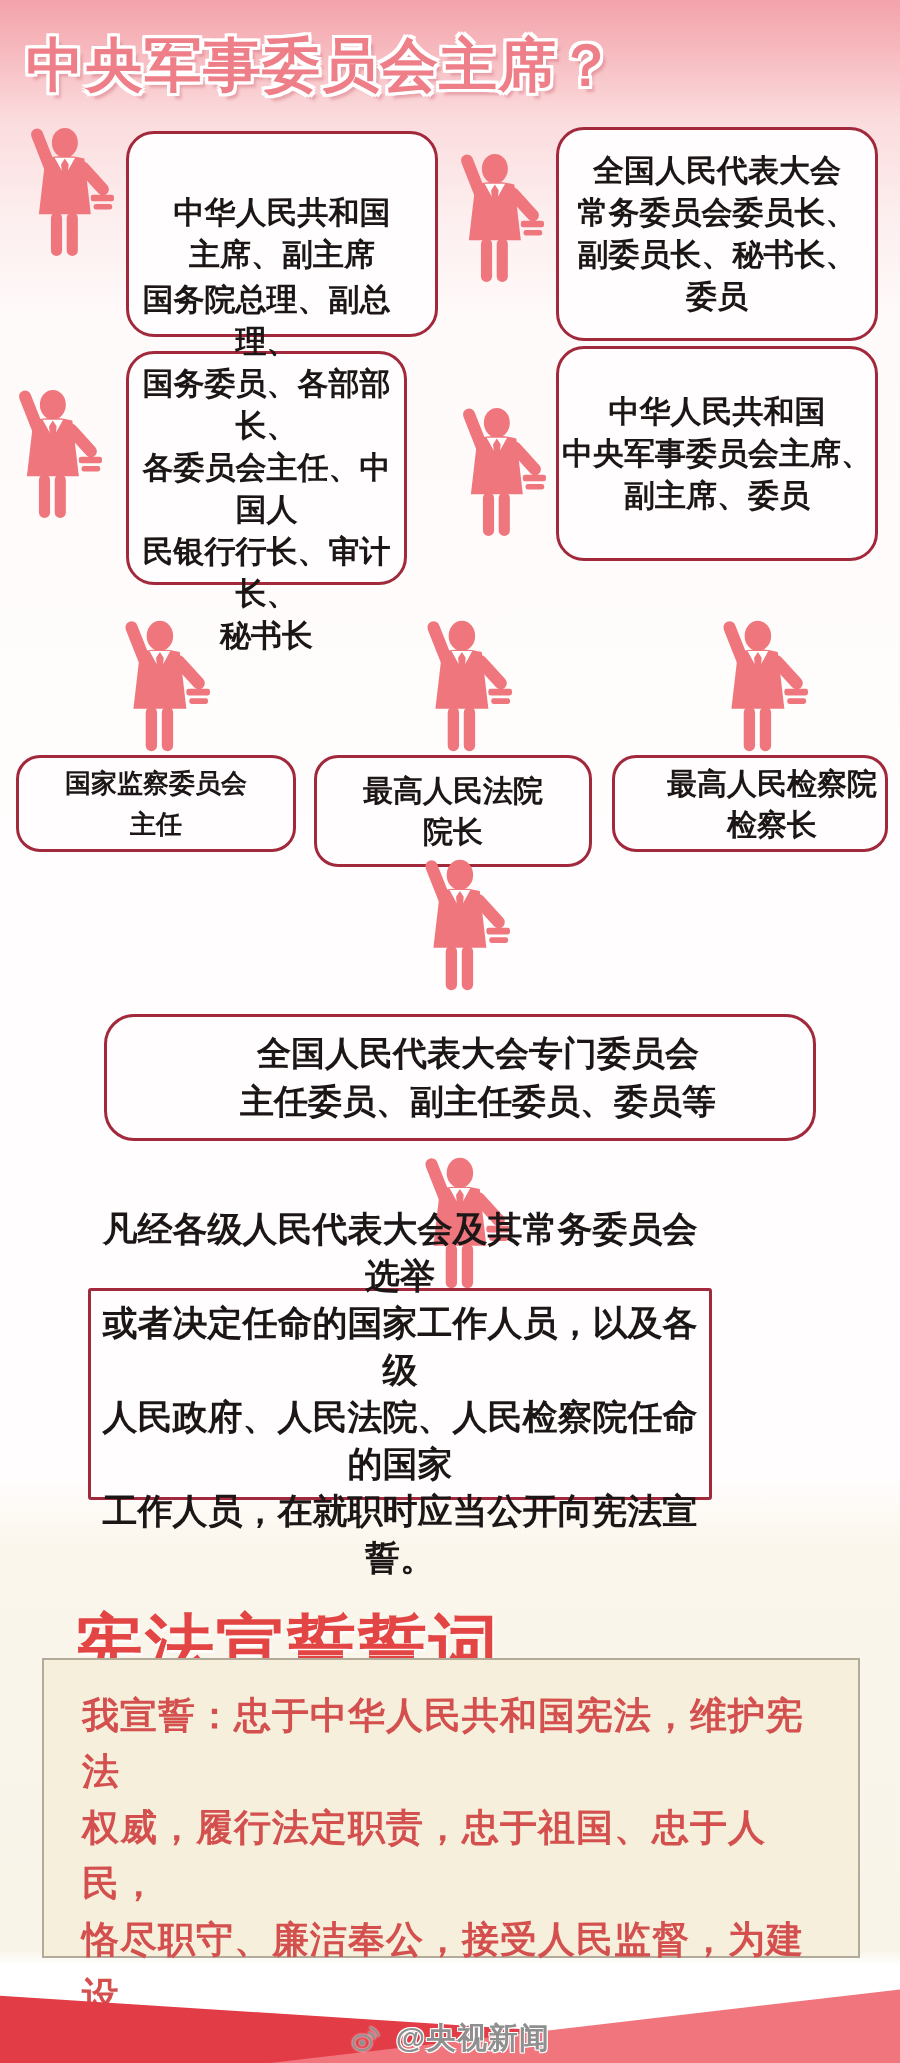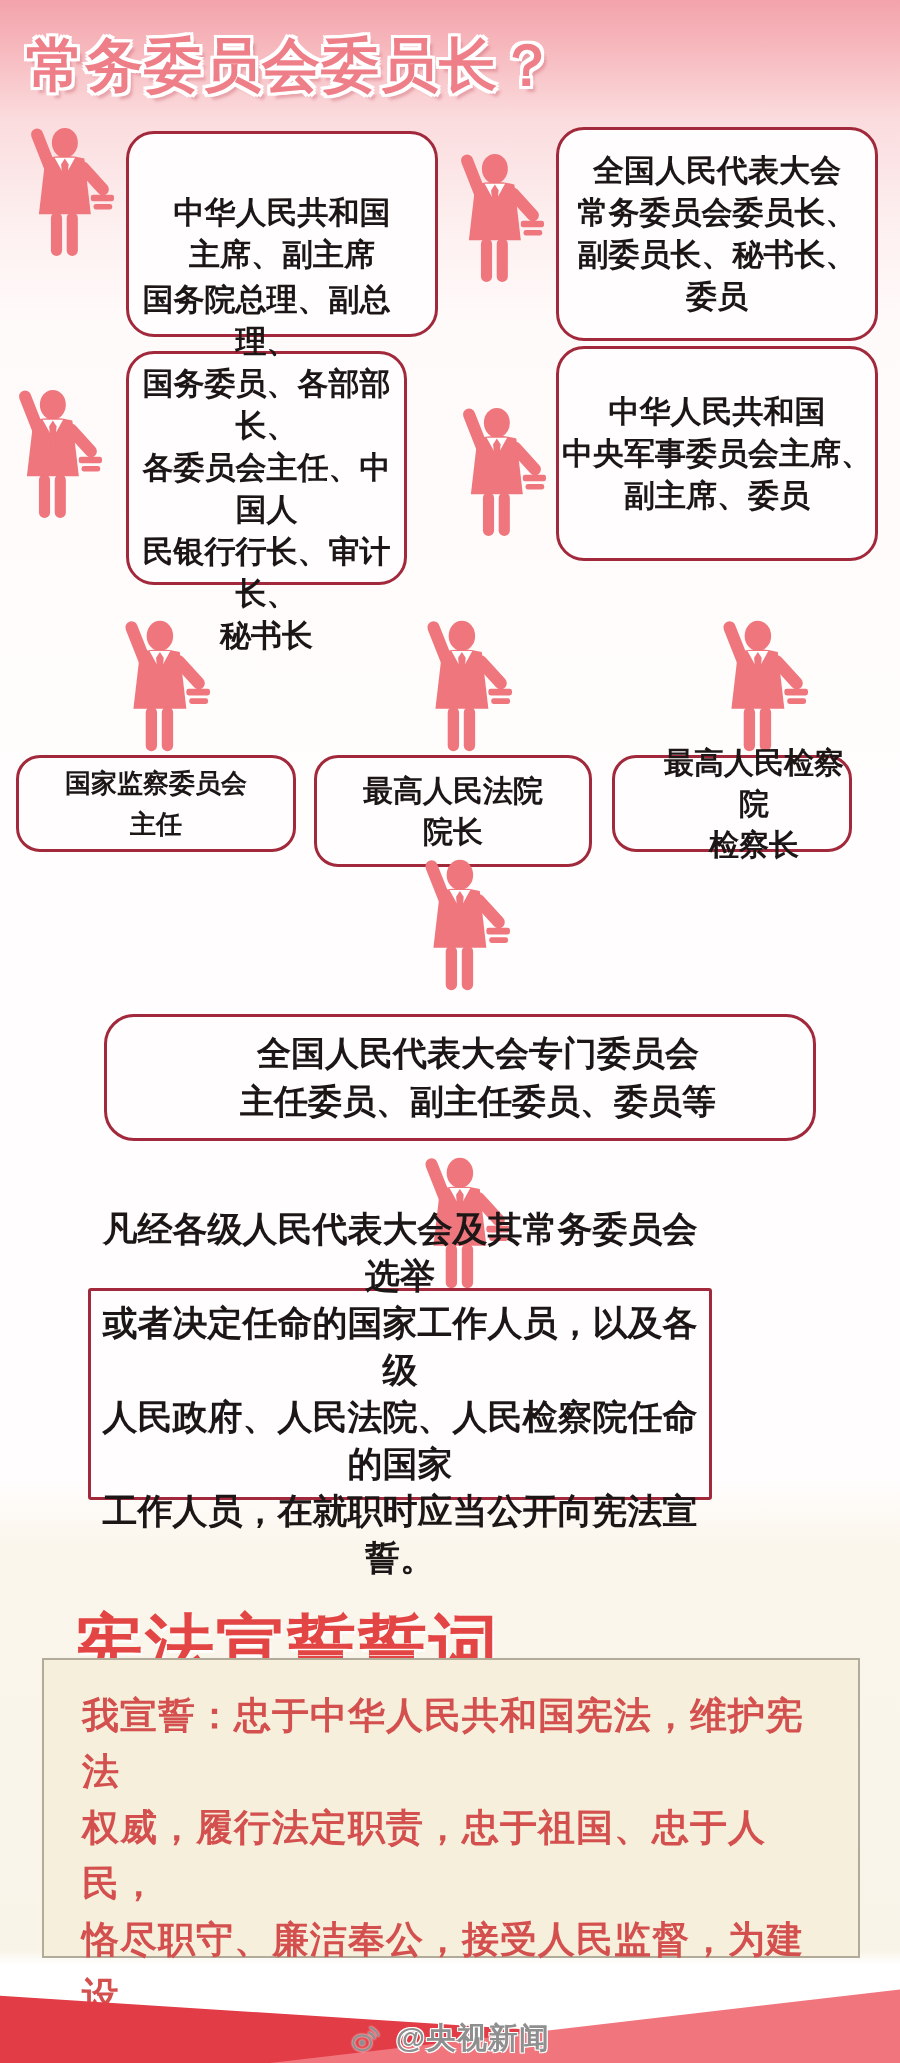--- a/index.html
+++ b/index.html
@@ -28,21 +28,21 @@
     background:#fffdfd;border:3px solid var(--accent-red,#a1293b);border-radius:28px;
     color:#1c1616;font-family:"Liberation Serif",serif;font-weight:600;
   }
   .rbox .bt{white-space:pre-line;display:block;}
   .b1{left:126px;top:131px;width:312px;height:206px;font-size:31px;line-height:42px;}
   .b2{left:556px;top:127px;width:322px;height:214px;font-size:31px;line-height:42px;}
   .b3{left:126px;top:351px;width:281px;height:234px;font-size:31px;line-height:42px;}
   .b4{left:556px;top:346px;width:322px;height:215px;font-size:31px;line-height:42px;}
   .b5{left:16px; top:755px;width:280px;height:97px; font-size:26px;line-height:41px;border-radius:24px;}
   .b6{left:314px;top:755px;width:278px;height:112px; font-size:30px;line-height:41px;border-radius:24px;}
-  .b7{left:612px;top:755px;width:240px;height:97px; font-size:30px;line-height:41px;border-radius:24px;padding-left:44px;}
+  .b7{left:612px;top:755px;width:276px;height:97px; font-size:30px;line-height:41px;border-radius:24px;padding-left:44px;}
   .b8{left:104px;top:1014px;width:712px;height:127px;font-size:34px;line-height:48px;border-radius:30px;padding-left:36px;}
   .b9{left:88px; top:1288px;width:624px;height:212px;font-size:35px;line-height:47px;border-radius:3px;}
   
   .figure{position:absolute;color:var(--figure-salmon,#ee767c);}
   .figure svg{display:block;width:100%;height:100%;}
   .fa{left:12px; top:126px;width:102px;height:132px;}
   .fb{left:442px;top:152px;width:102px;height:132px;}
   .fc{left:0px;  top:388px;width:102px;height:132px;}
   .fd{left:444px;top:406px;width:102px;height:132px;}
   .fe{left:106px;top:618px;width:104px;height:136px;}
@@ -103,21 +103,21 @@
       <rect x="85" y="73" width="25" height="7" rx="2.5" fill="currentColor"></rect>
       <rect x="88" y="83" width="20" height="6" rx="2.5" fill="currentColor"></rect>
       <rect x="42" y="92" width="12" height="47" rx="6" fill="currentColor"></rect>
       <rect x="59" y="92" width="12" height="47" rx="6" fill="currentColor"></rect>
     </g>
   </defs>
 </svg>
 
 <div class="poster">
 
-  <h1 class="title">常务委员会委员长？</h1>
+  <h1 class="title">中央军事委员会主席？</h1>
 
   <div class="figure fa">
     <svg viewBox="0 0 110 140">
         <use href="#oath-person"></use>
       </svg>
   </div>
   <div class="rbox b1">
     <span class="bt">中华人民共和国
 主席、副主席</span>
   </div>

